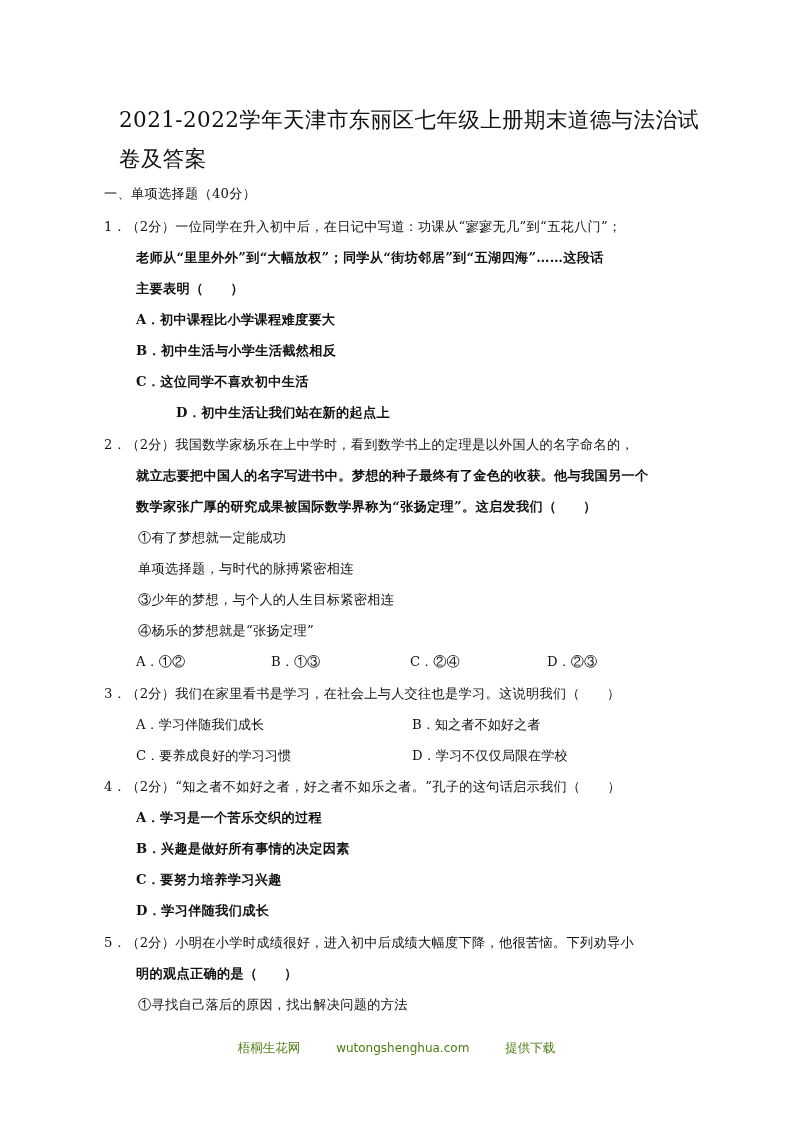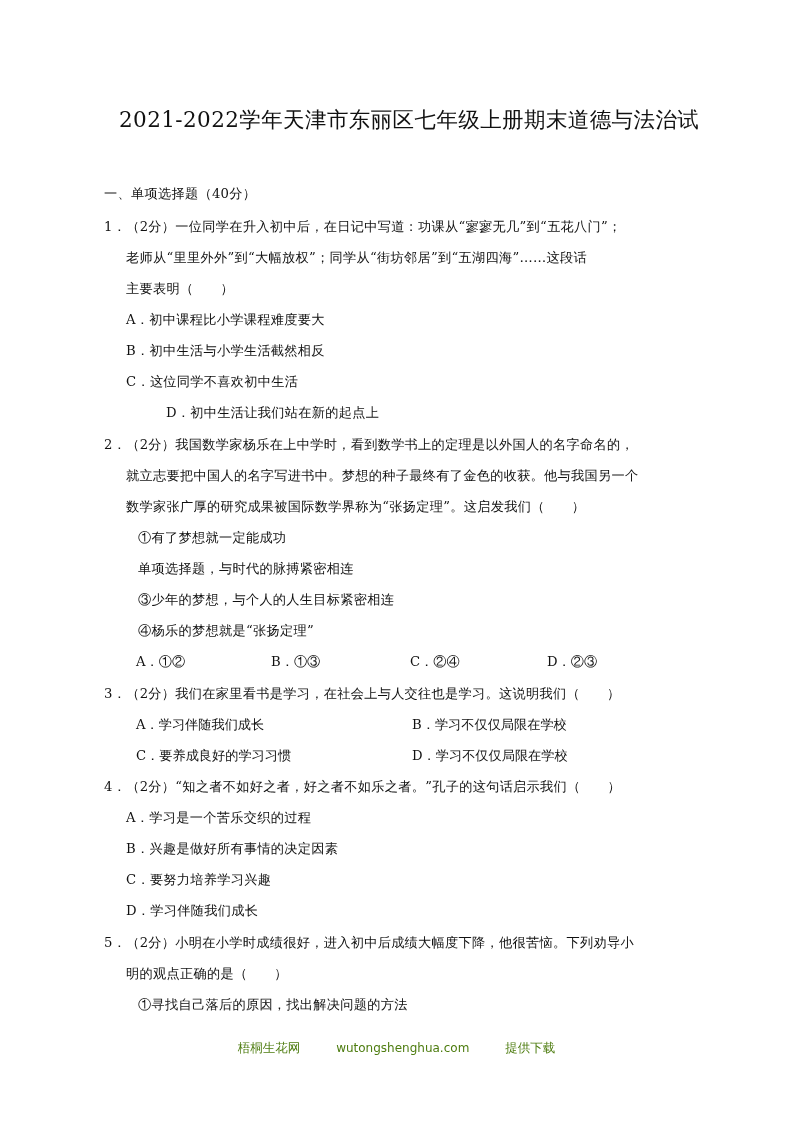--- a/index.html
+++ b/index.html
@@ -2,33 +2,34 @@
 <html><head>
 <meta charset="utf-8">
 <style>
   html, body { margin: 0; padding: 0; background: #ffffff; }
   body { width: 793px; height: 1122px; position: relative; overflow: hidden;
          font-family: "DejaVu Serif", "Liberation Serif", serif; color: #111; }
   .page { position: absolute; left: 0; top: 0; width: 786px; height: 1122px; }
   .title { position: absolute; left: 119px; width: 560px; font-size: 21.5px; line-height: 28px; letter-spacing: 0.4px; white-space: nowrap; }
   .line { position: absolute; font-size: 13.2px; line-height: 18px; white-space: nowrap; letter-spacing: 0.3px; }
   .l0 { left: 104px; }
-  .l1 { left: 126px; }
+  .l1 { left: 136px; font-weight: bold; }
   .l2 { left: 138px; }
   .opt4 { position: absolute; font-size: 13.2px; line-height: 18px; white-space: nowrap; }
   .footer { position: absolute; top: 1040px; left: 0; width: 793px; text-align: center; font-size: 12.5px; color: #4d7c0f; }
   .footer span { display: inline-block; margin: 0 16px; }
   .footer .url { font-family: "DejaVu Sans", "Liberation Sans", sans-serif; font-size: 12px; }
 </style>
 </head>
 <body>
 
 <div class="page">
 
   <div class="title" style="top:106px;">2021-2022学年天津市东丽区七年级上册期末道德与法治试</div>
+  <div class="title" style="top:145px;">卷及答案</div>
 
   <div class="line l0" style="top:185px;">一、单项选择题（40分）</div>
 
   <div>
     <div class="line l0" style="top:218px;">1．（2分）一位同学在升入初中后，在日记中写道：功课从“寥寥无几”到“五花八门”；</div>
     <div class="line l1" style="top:249px;">老师从“里里外外”到“大幅放权”；同学从“街坊邻居”到“五湖四海”……这段话</div>
     <div class="line l1" style="top:280px;">主要表明（　　）</div>
     <div class="line l1" style="top:311px;">A．初中课程比小学课程难度要大</div>
     <div class="line l1" style="top:342px;">B．初中生活与小学生活截然相反</div>
     <div class="line l1" style="top:373px;">C．这位同学不喜欢初中生活</div>
@@ -45,21 +46,21 @@
     <div class="line l2" style="top:622px;">④杨乐的梦想就是“张扬定理”</div>
     <div class="opt4" style="top:653px; left:136px;">A．①②</div>
     <div class="opt4" style="top:653px; left:271px;">B．①③</div>
     <div class="opt4" style="top:653px; left:410px;">C．②④</div>
     <div class="opt4" style="top:653px; left:547px;">D．②③</div>
   </div>
 
   <div>
     <div class="line l0" style="top:685px;">3．（2分）我们在家里看书是学习，在社会上与人交往也是学习。这说明我们（　　）</div>
     <div class="opt4" style="top:716px; left:136px;">A．学习伴随我们成长</div>
-    <div class="opt4" style="top:716px; left:412px;">B．学习不仅仅局限在学校</div>
+    <div class="opt4" style="top:716px; left:412px;">B．知之者不如好之者</div>
     <div class="opt4" style="top:747px; left:136px;">C．要养成良好的学习习惯</div>
     <div class="opt4" style="top:747px; left:412px;">D．学习不仅仅局限在学校</div>
   </div>
 
   <div>
     <div class="line l0" style="top:778px;">4．（2分）“知之者不如好之者，好之者不如乐之者。”孔子的这句话启示我们（　　）</div>
     <div class="line l1" style="top:809px;">A．学习是一个苦乐交织的过程</div>
     <div class="line l1" style="top:840px;">B．兴趣是做好所有事情的决定因素</div>
     <div class="line l1" style="top:871px;">C．要努力培养学习兴趣</div>
     <div class="line l1" style="top:902px;">D．学习伴随我们成长</div>

